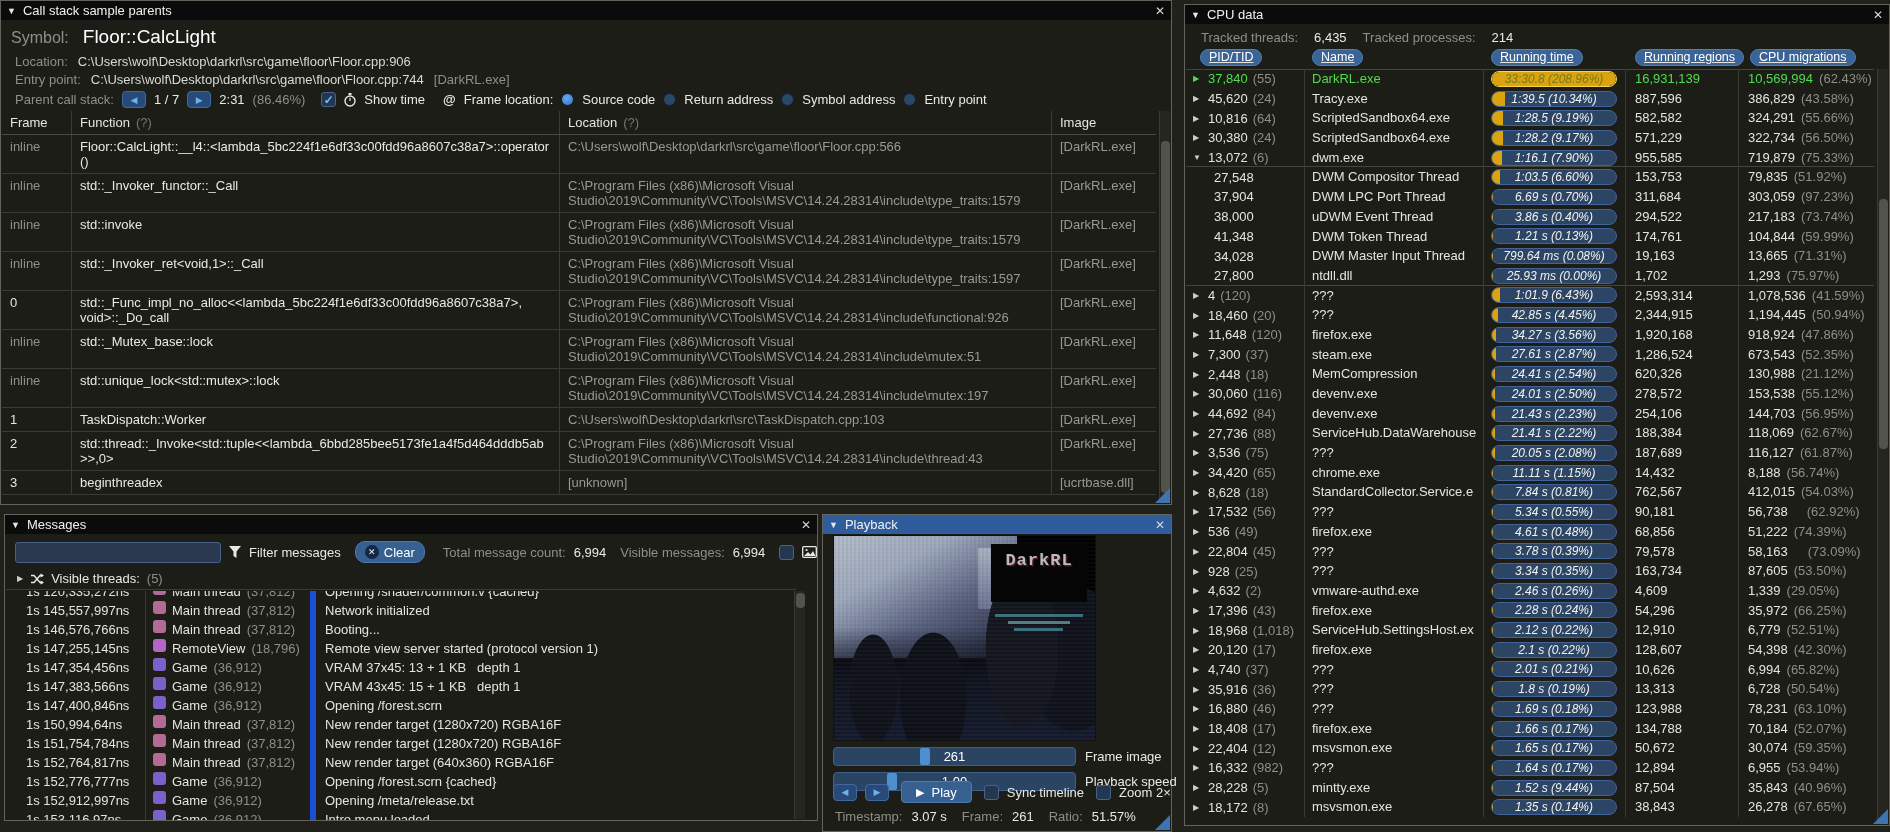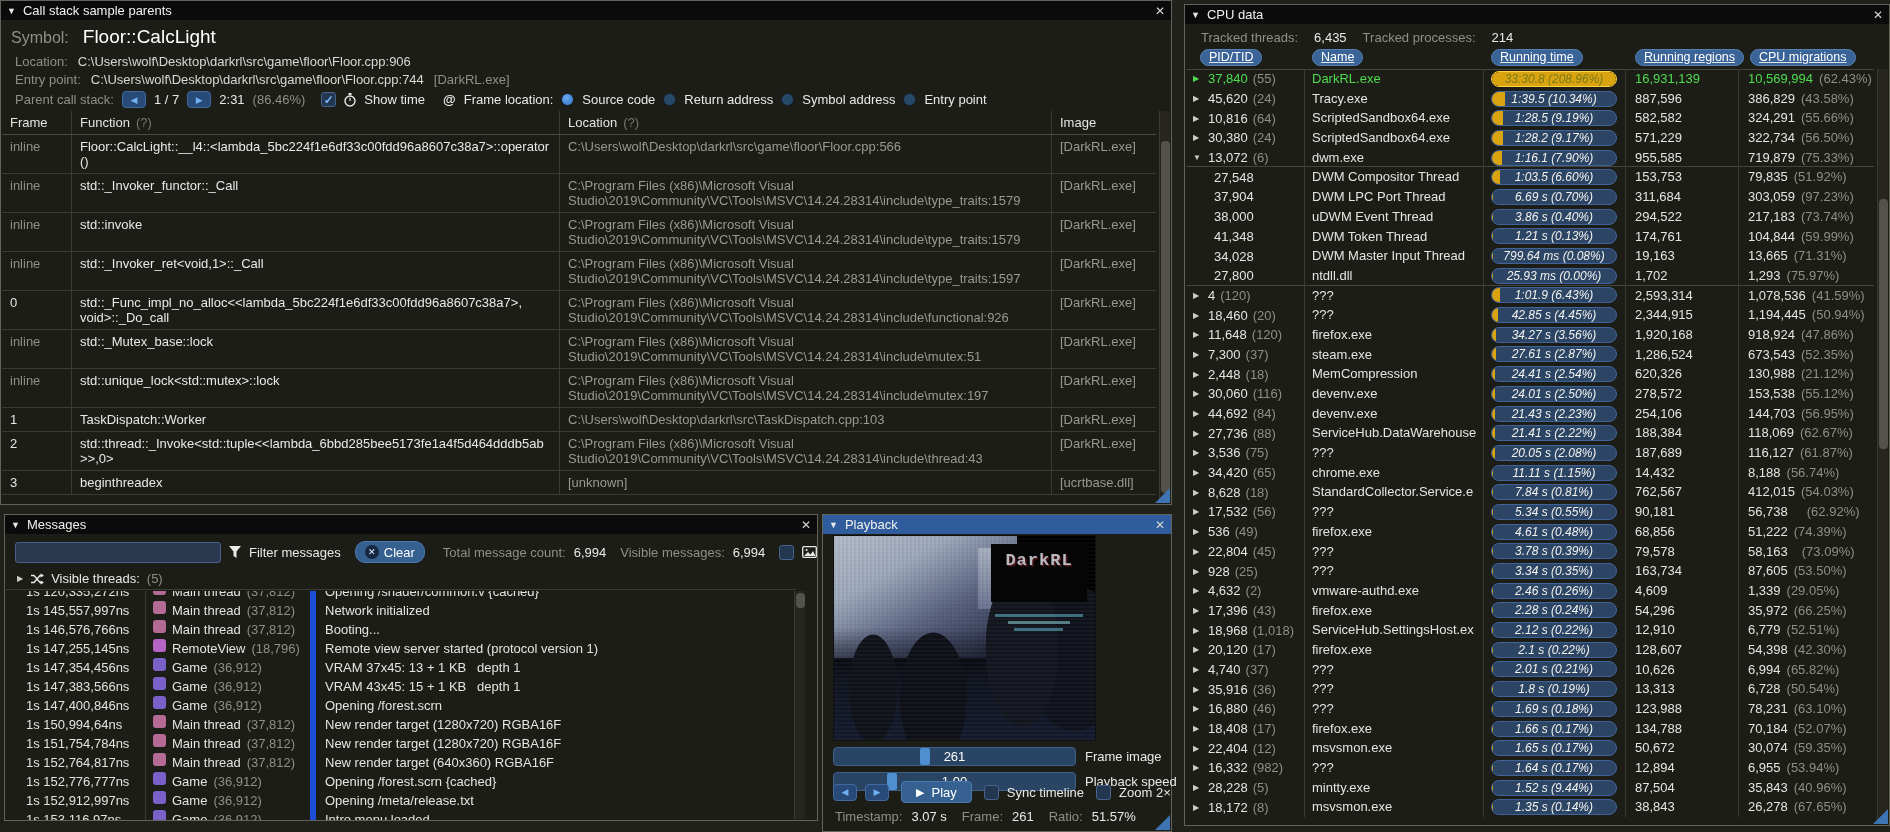--- a/index.html
+++ b/index.html
@@ -837,21 +837,21 @@
           <span class="cnt">(45)</span>
         </div>
         <div class="c-name">???</div>
         <div class="c-barcell">
           <div class="bar">
             <div class="fill" style="width: 1.2%;"></div>
             <div class="bt">3.78 s (0.39%)</div>
           </div>
         </div>
         <div class="c-reg">79,578</div>
-        <div class="c-mig"><span class="migv">58,163</span><span class="migp" style="margin-left: 14px;">(73.09%)</span></div>
+        <div class="c-mig"><span class="migv">58,163</span><span class="migp" style="margin-left: 20px;">(73.09%)</span></div>
       </div>
       <div class="c-row">
         <div class="c-pid">
           <span class="c-arrow">▶</span>
           <span>928</span>
           <span class="cnt">(25)</span>
         </div>
         <div class="c-name">???</div>
         <div class="c-barcell">
           <div class="bar">

